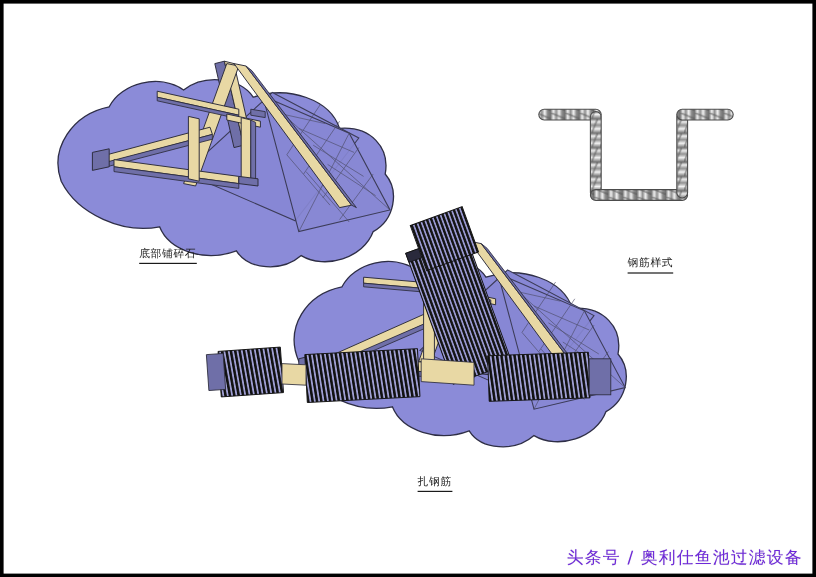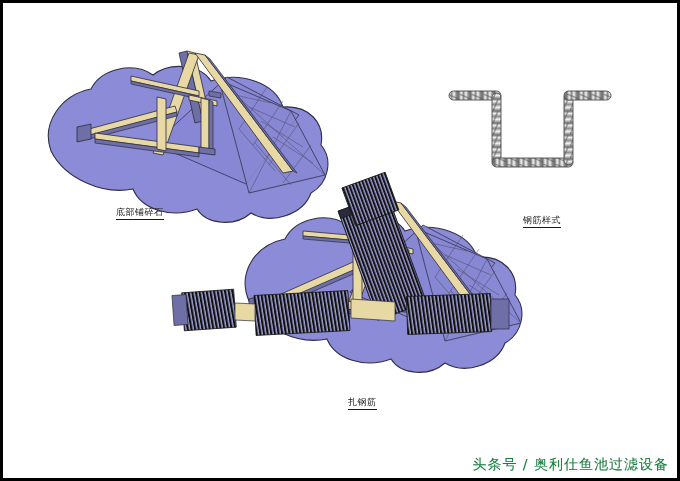--- a/index.html
+++ b/index.html
@@ -42,21 +42,21 @@
   }
   #label-bottom-gravel { left: 113px; top: 204px; }
   #label-rebar-style   { left: 520px; top: 180px; margin-top: 32px; }
   #label-tie-rebar     { left: 345px; top: 394px; }
 
   #watermark {
     position: absolute;
     right: 8px;
     bottom: 4px;
     font-size: 14px;
-    color: #15803d;
+    color: #6d28d9;
     letter-spacing: 1px;
     white-space: nowrap;
     font-family: "DejaVu Sans", "Liberation Sans", sans-serif;
     text-shadow: 0 0 1px #dadada;
   }
 </style>
 </head>
 <body>
 
 <div id="page">

